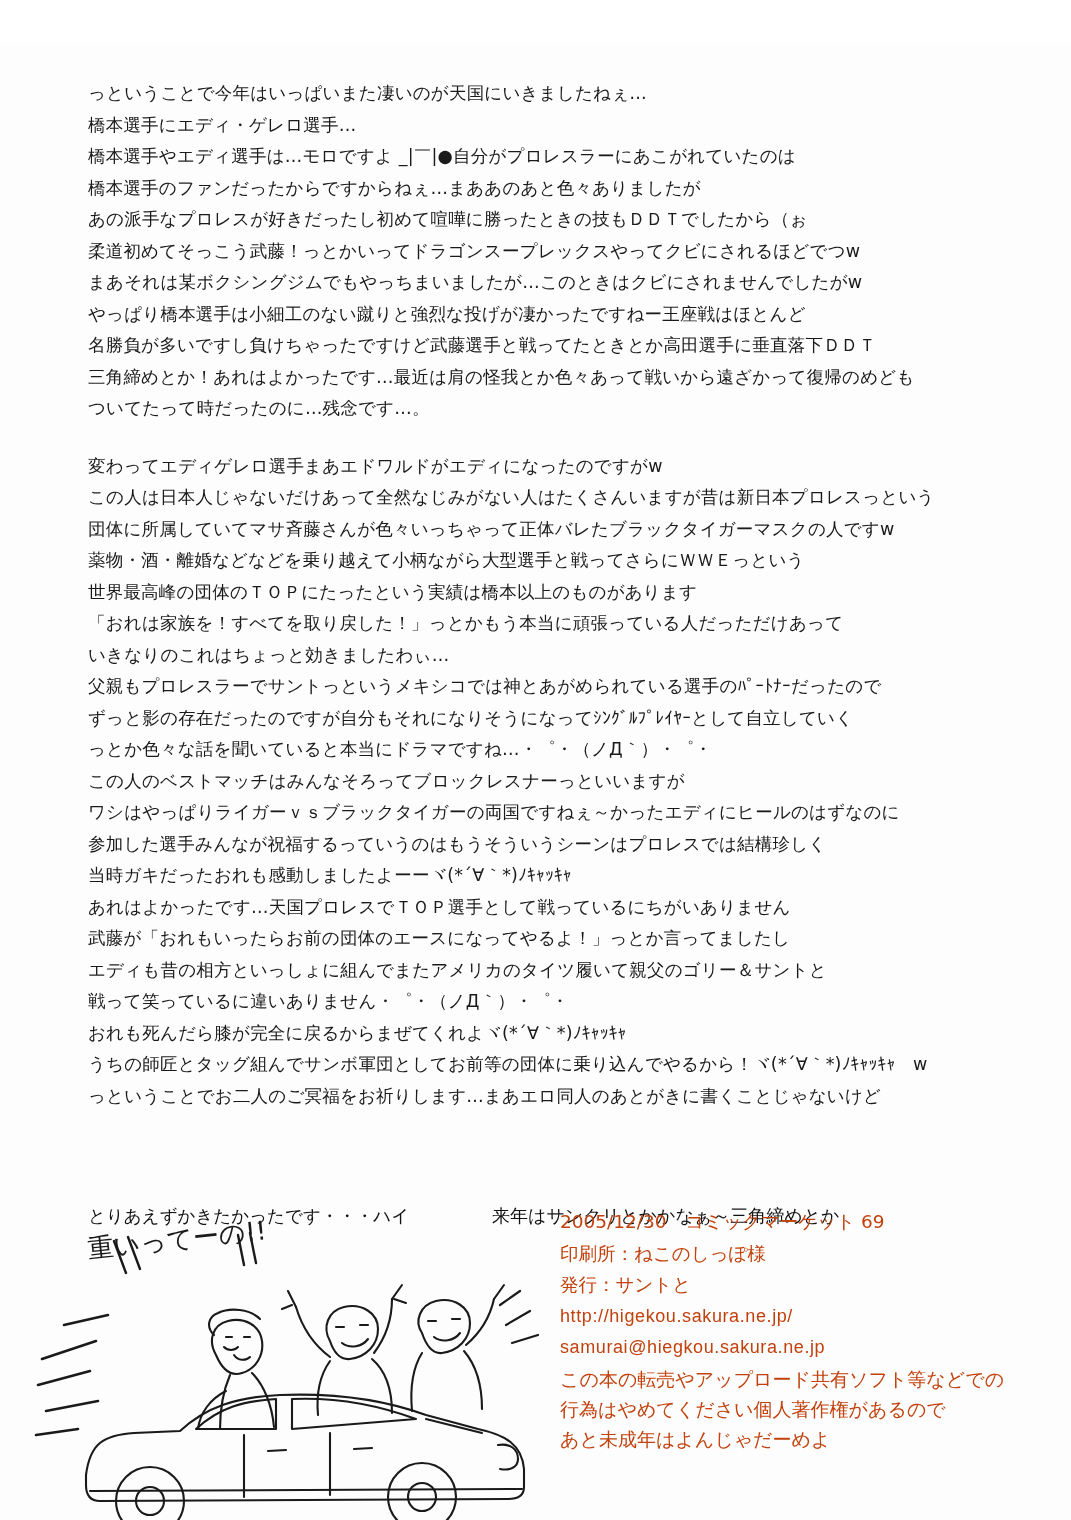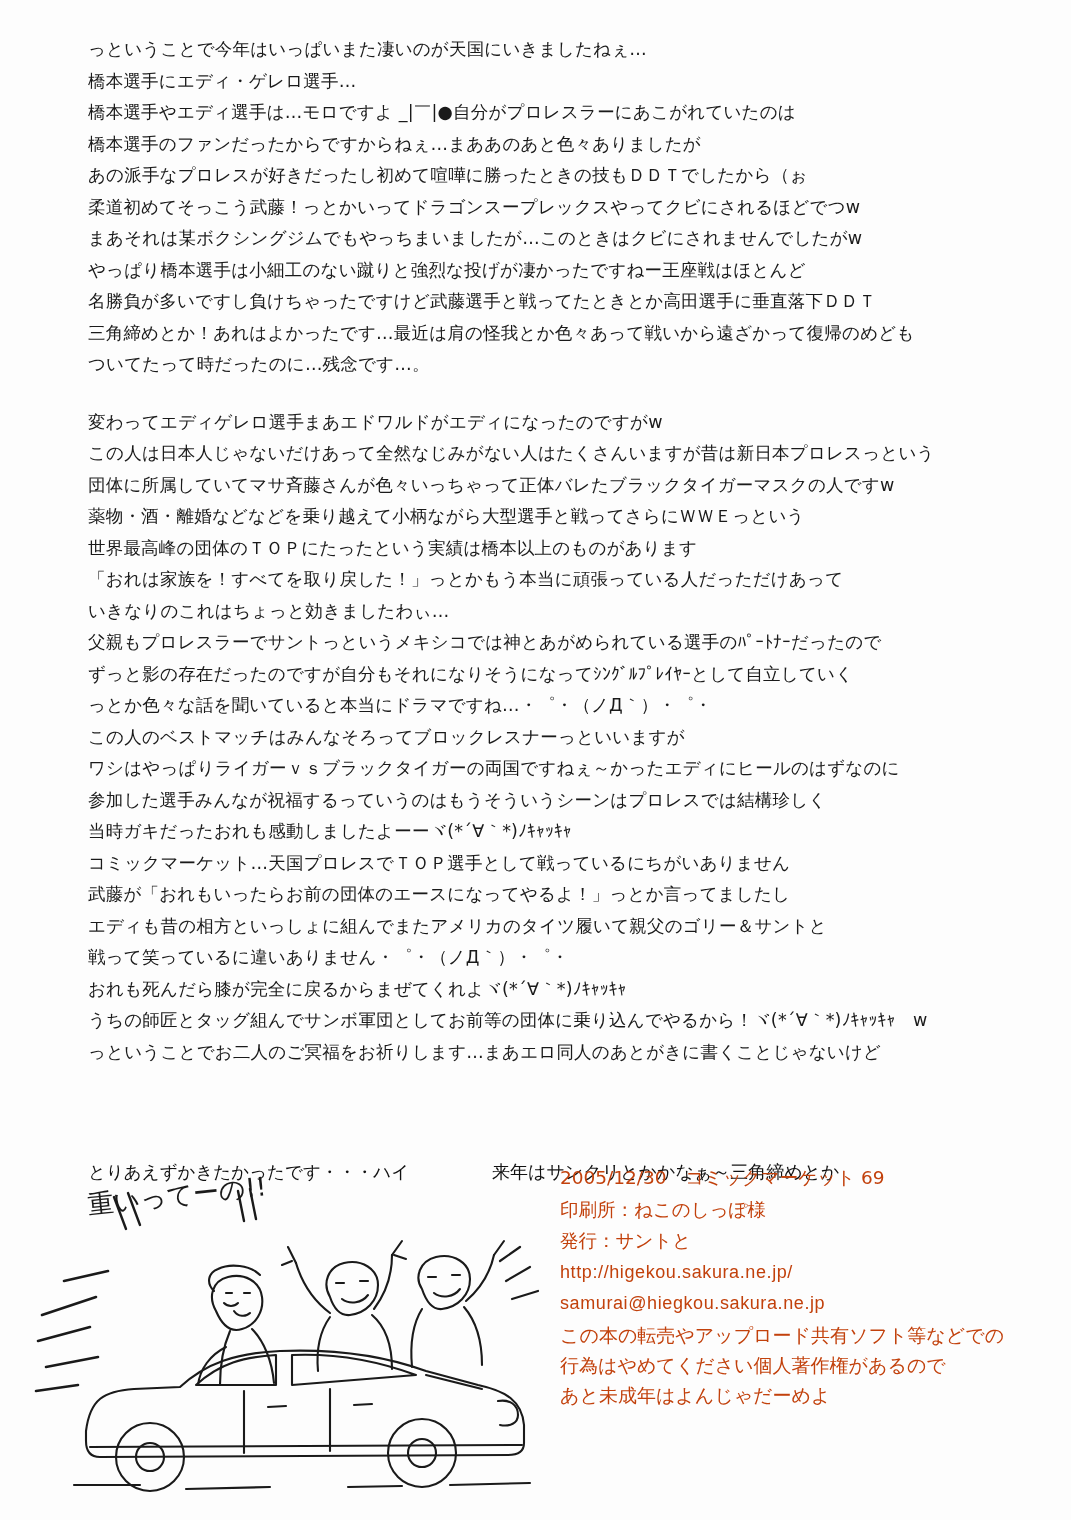--- a/index.html
+++ b/index.html
@@ -12,20 +12,21 @@
     height: 1520px;
     position: relative;
     overflow: hidden;
     font-family: "DejaVu Sans", "Liberation Sans", sans-serif;
     color: #111111;
   }
   .page {
     position: absolute;
     inset: 0;
     background: #fdfdfd;
+    margin-top: 44px;
   }
   .afterword {
     position: absolute;
     left: 88px;
     top: 34px;
     width: 930px;
   }
   .para {
     margin: 0 0 0 0;
   }
@@ -128,21 +129,21 @@
       <div class="line">世界最高峰の団体のＴＯＰにたったという実績は橋本以上のものがあります</div>
       <div class="line">「おれは家族を！すべてを取り戻した！」っとかもう本当に頑張っている人だっただけあって</div>
       <div class="line">いきなりのこれはちょっと効きましたわぃ…</div>
       <div class="line">父親もプロレスラーでサントっというメキシコでは神とあがめられている選手のﾊﾟｰﾄﾅｰだったので</div>
       <div class="line">ずっと影の存在だったのですが自分もそれになりそうになってｼﾝｸﾞﾙﾌﾟﾚｲﾔｰとして自立していく</div>
       <div class="line">っとか色々な話を聞いていると本当にドラマですね…・゜・（ノД｀）・゜・</div>
       <div class="line">この人のベストマッチはみんなそろってブロックレスナーっといいますが</div>
       <div class="line">ワシはやっぱりライガーｖｓブラックタイガーの両国ですねぇ～かったエディにヒールのはずなのに</div>
       <div class="line">参加した選手みんなが祝福するっていうのはもうそういうシーンはプロレスでは結構珍しく</div>
       <div class="line">当時ガキだったおれも感動しましたよーーヾ(*´∀｀*)ﾉｷｬｯｷｬ</div>
-      <div class="line">コミックマーケット…天国プロレスでＴＯＰ選手として戦っているにちがいありません</div>
+      <div class="line">あれはよかったです…天国プロレスでＴＯＰ選手として戦っているにちがいありません</div>
       <div class="line">武藤が「おれもいったらお前の団体のエースになってやるよ！」っとか言ってましたし</div>
       <div class="line">エディも昔の相方といっしょに組んでまたアメリカのタイツ履いて親父のゴリー＆サントと</div>
       <div class="line">戦って笑っているに違いありません・゜・（ノД｀）・゜・</div>
       <div class="line">おれも死んだら膝が完全に戻るからまぜてくれよヾ(*´∀｀*)ﾉｷｬｯｷｬ</div>
       <div class="line">うちの師匠とタッグ組んでサンボ軍団としてお前等の団体に乗り込んでやるから！ヾ(*´∀｀*)ﾉｷｬｯｷｬ　w</div>
       <div class="line">っということでお二人のご冥福をお祈りします…まあエロ同人のあとがきに書くことじゃないけど</div>
     </div>
   </div>
 
   <div class="signoff">とりあえずかきたかったです・・・ハイ</div>

